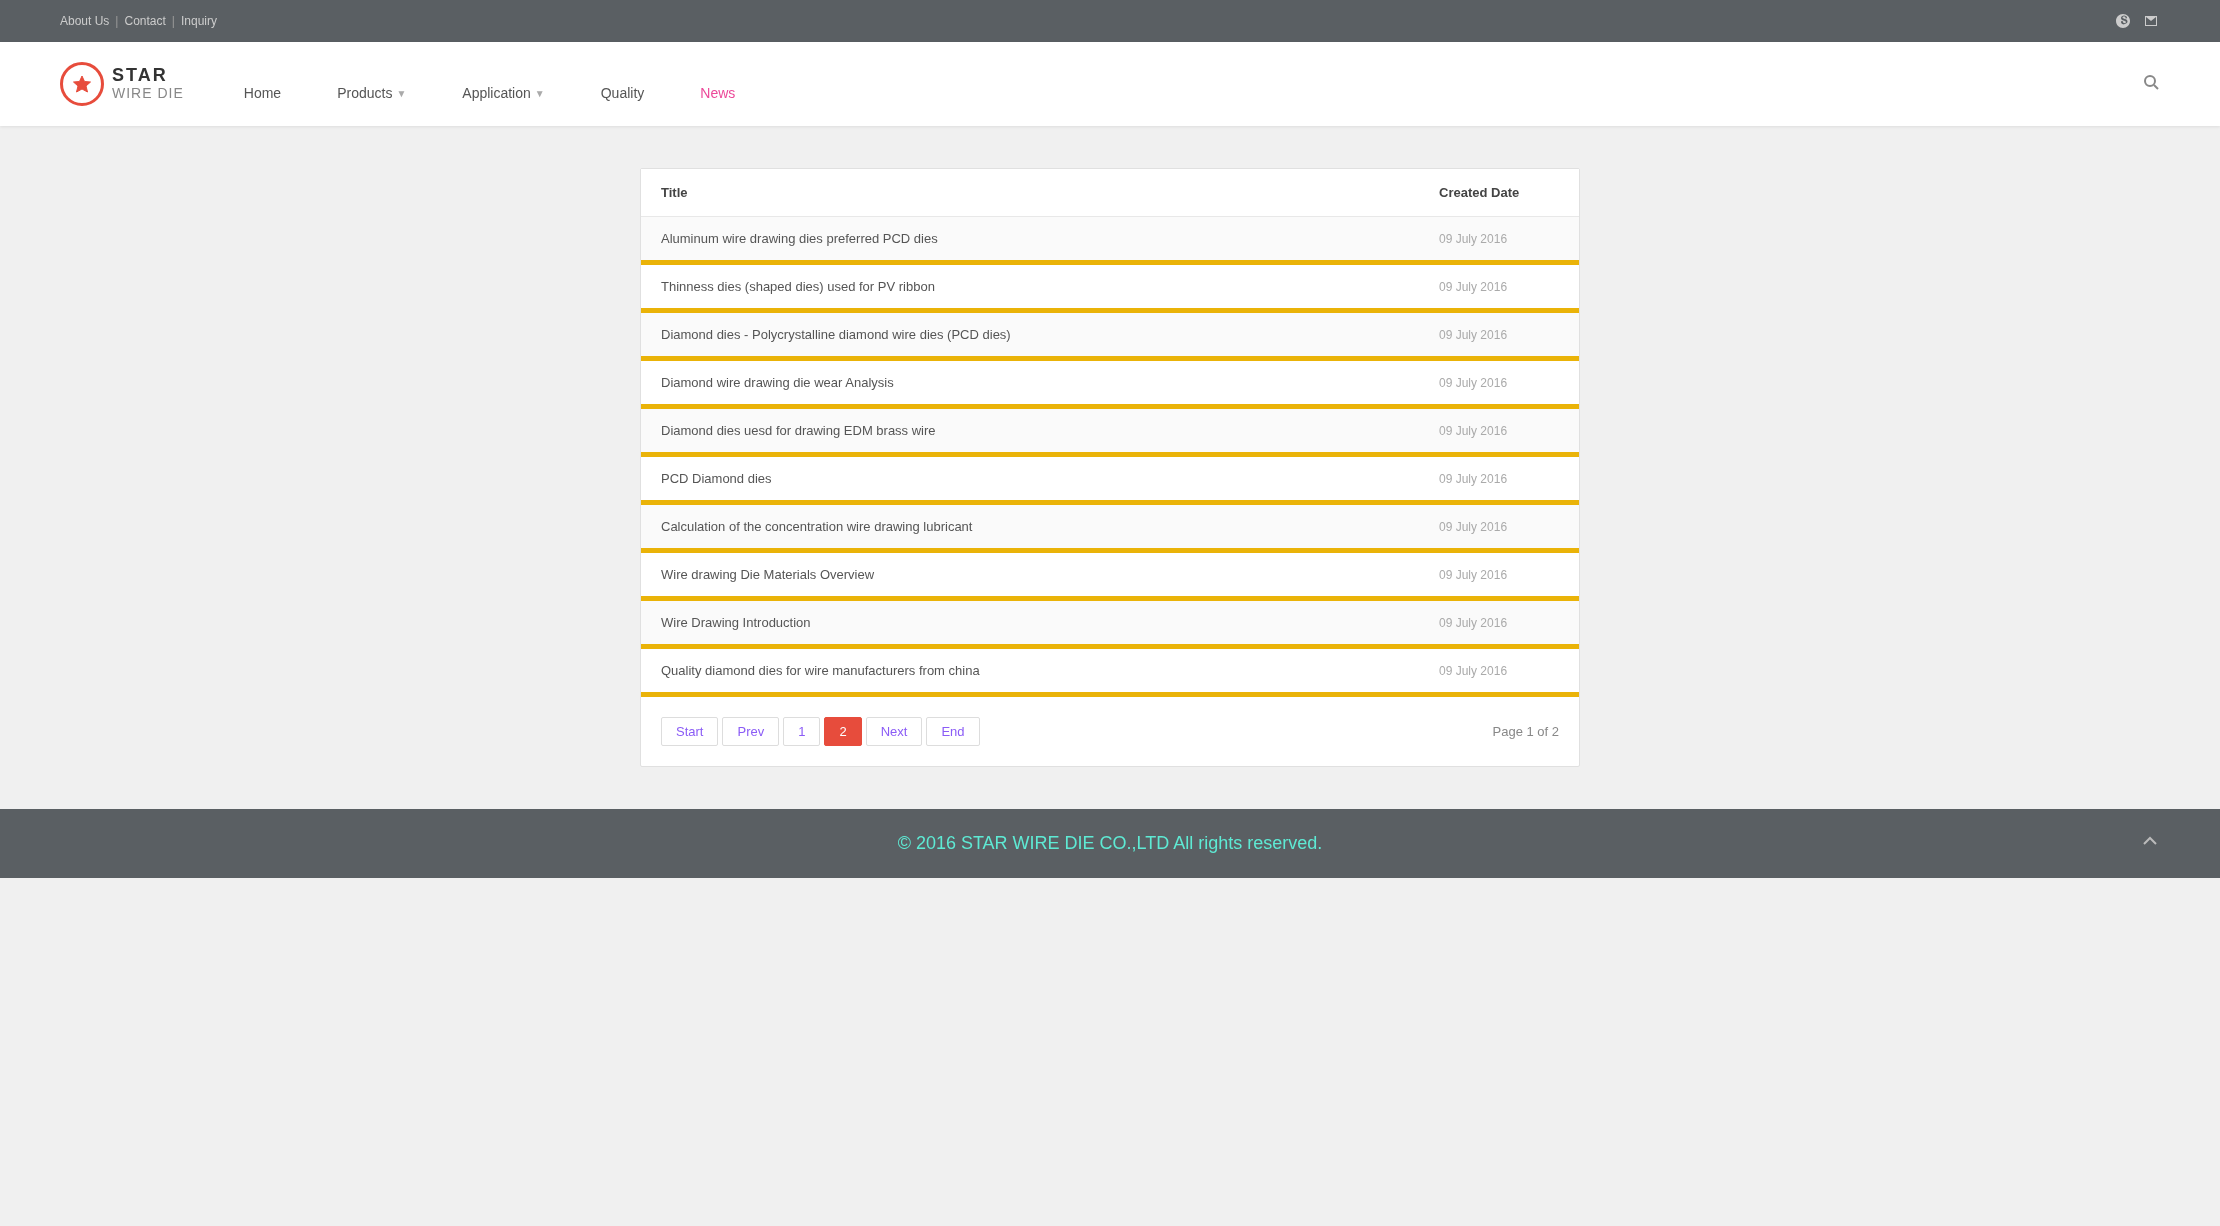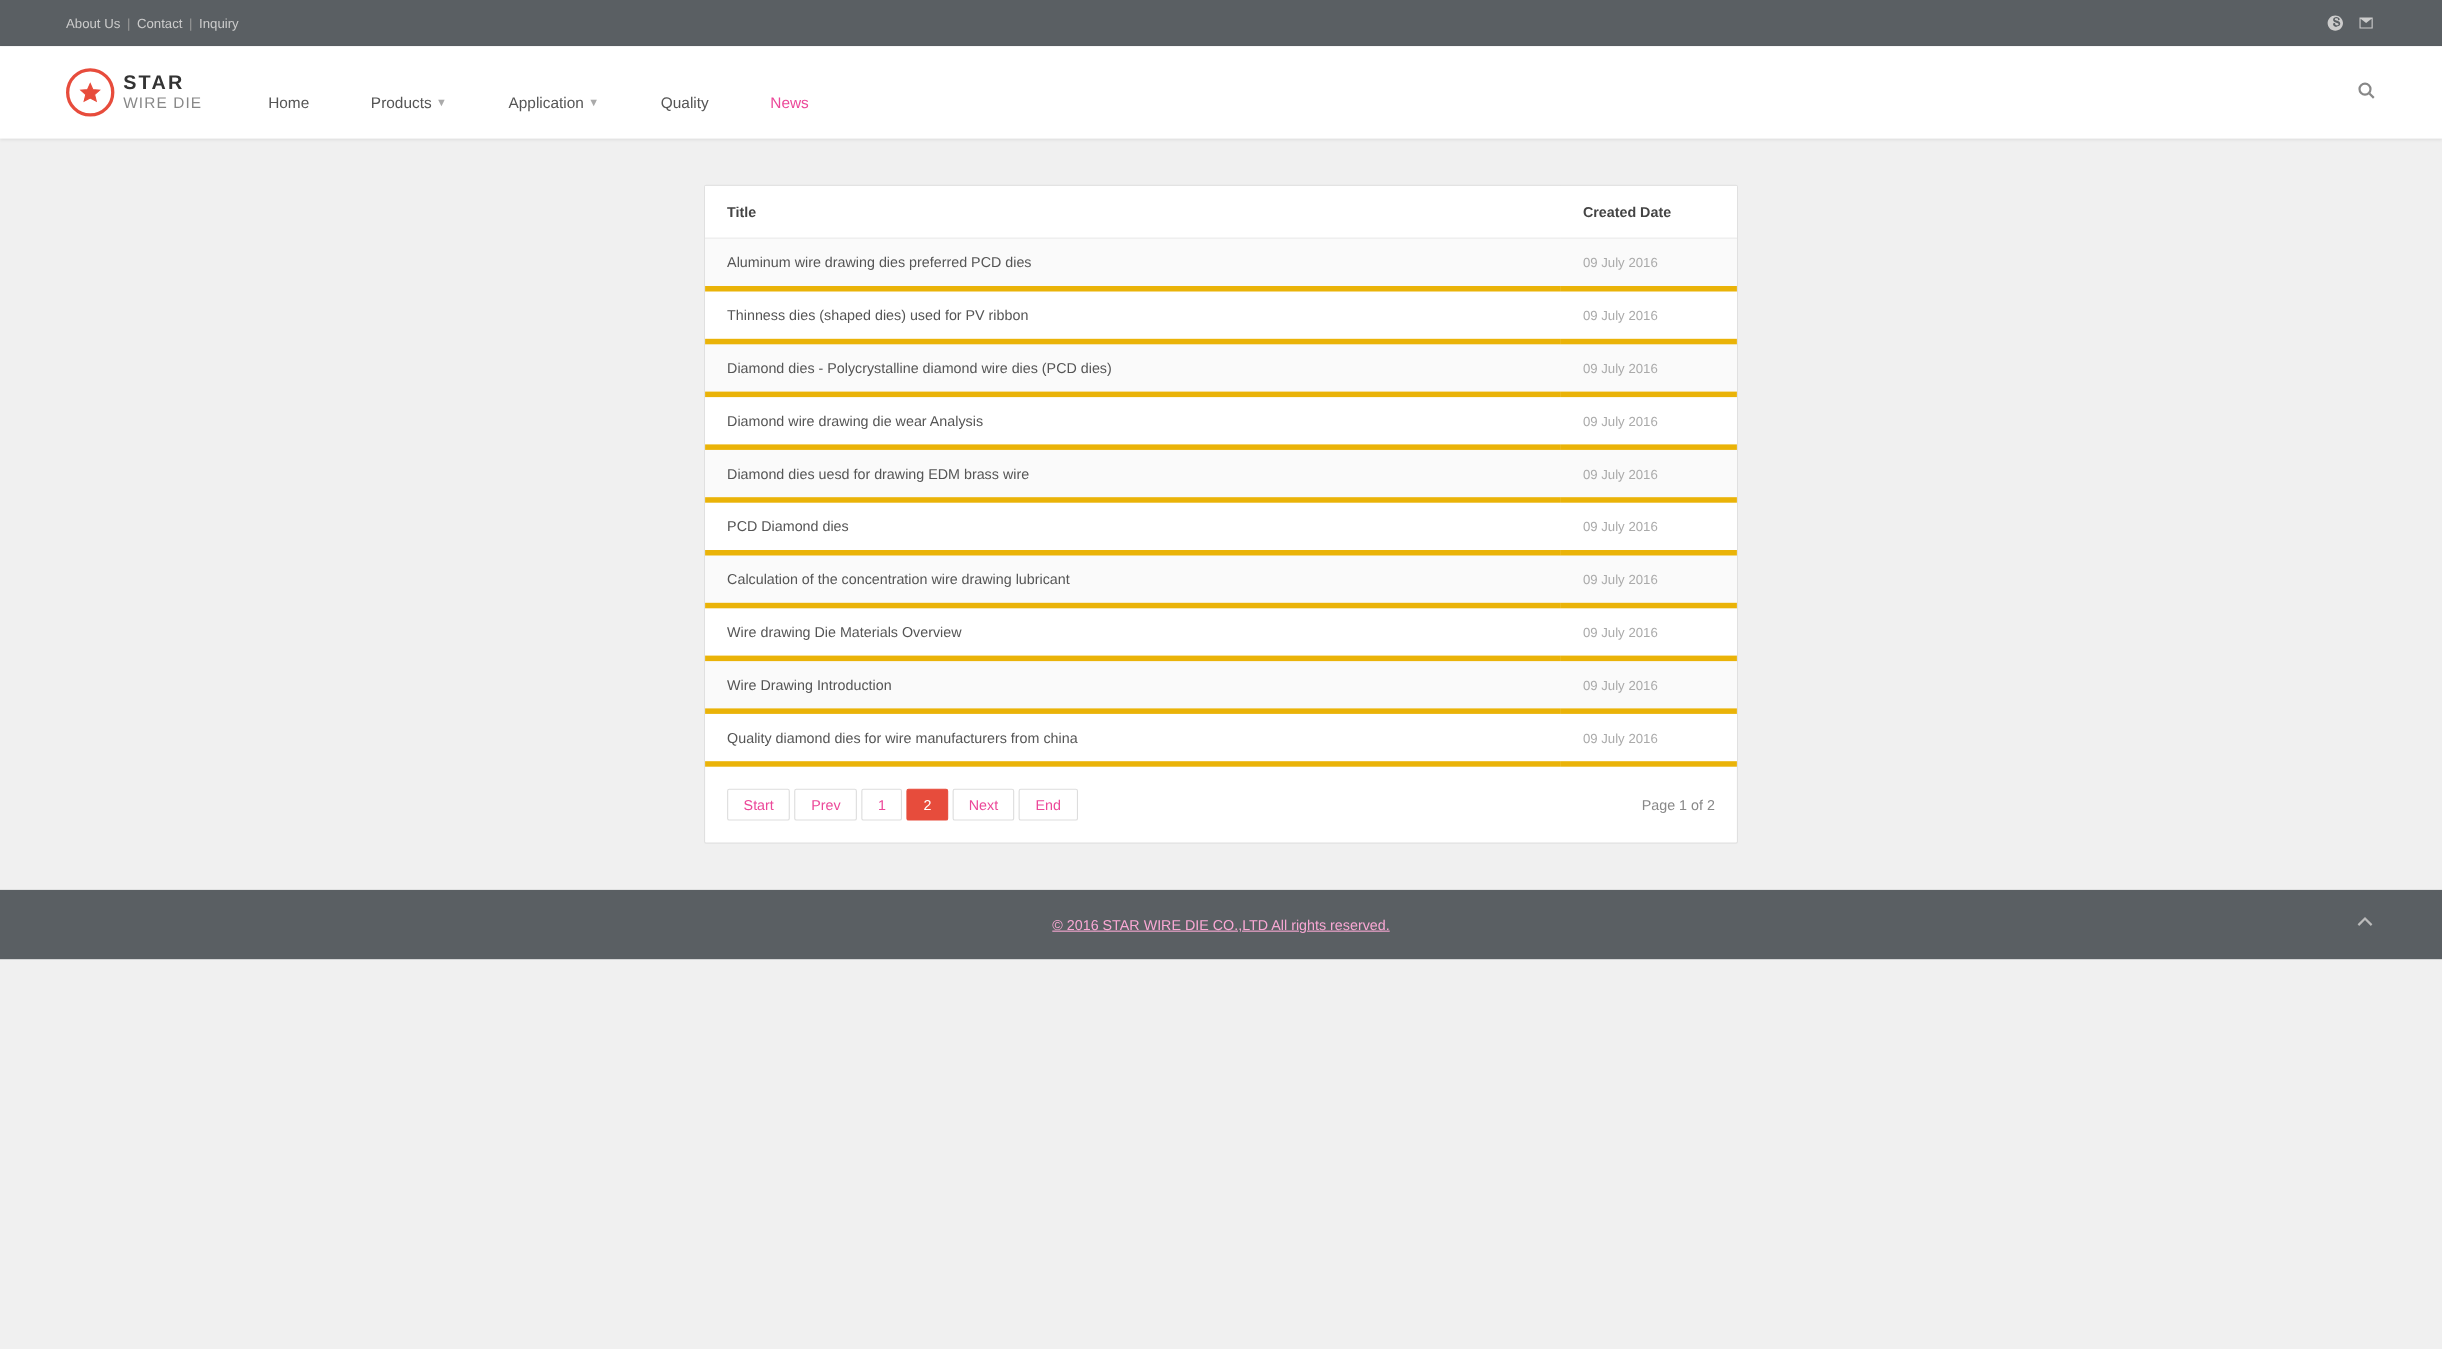--- a/index.html
+++ b/index.html
@@ -186,21 +186,21 @@
     }
     .pagination-controls {
       display: flex;
       align-items: center;
       gap: 4px;
     }
     .page-btn {
       padding: 6px 14px;
       border: 1px solid #ddd;
       background: #fff;
-      color: #ec4899;
+      color: #8b5cf6;
       font-size: 13px;
       cursor: pointer;
       border-radius: 2px;
       text-decoration: none;
     }
     .page-btn.active {
       background: #e74c3c;
       color: #fff;
       border-color: #e74c3c;
     }
@@ -209,23 +209,22 @@
     .footer {
       background: #5a5f63;
       padding: 24px 60px;
       display: flex;
       align-items: center;
       justify-content: center;
       margin-top: 40px;
       position: relative;
     }
     .footer-text {
-      color: #f9a8d4;
-      font-size: 13px;
-      text-decoration: underline;
+      color: #5eead4;
+      font-size: 18px;
     }
     .footer-top-btn {
       position: absolute;
       right: 60px;
       color: #bbb;
       cursor: pointer;
       font-size: 18px;
     }
   </style>
 </head>

